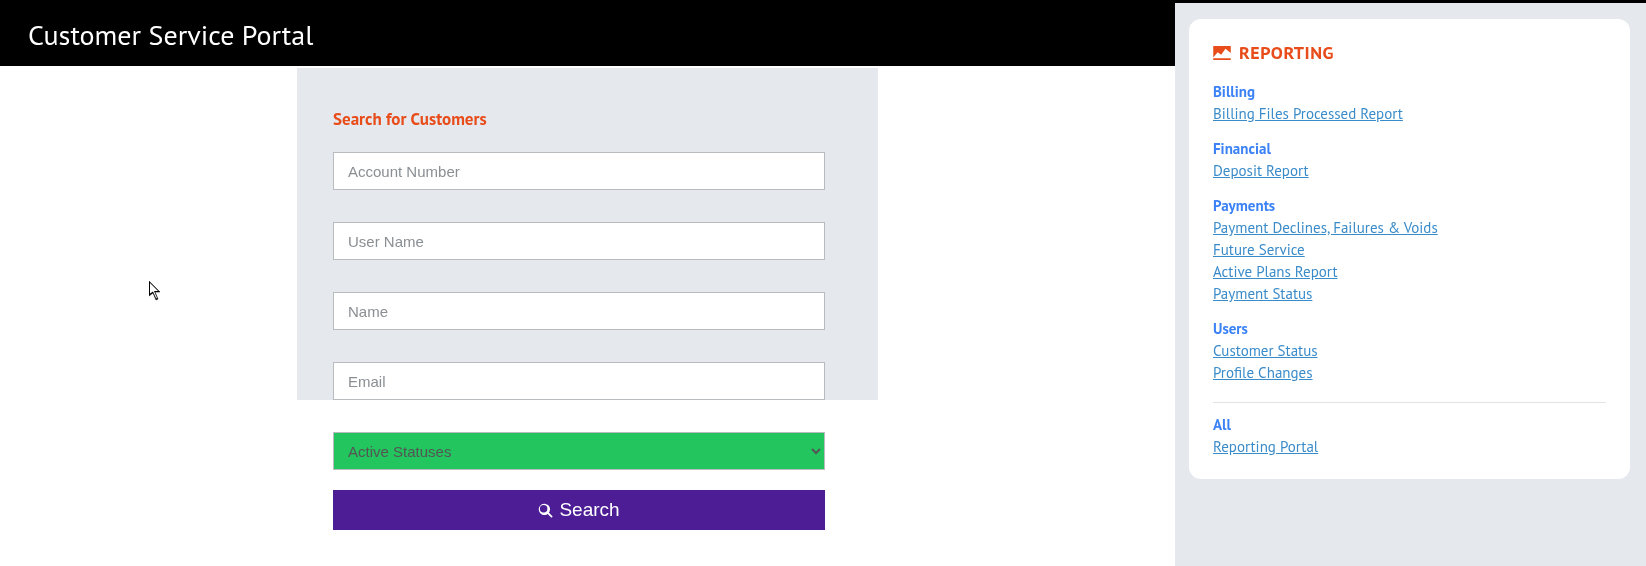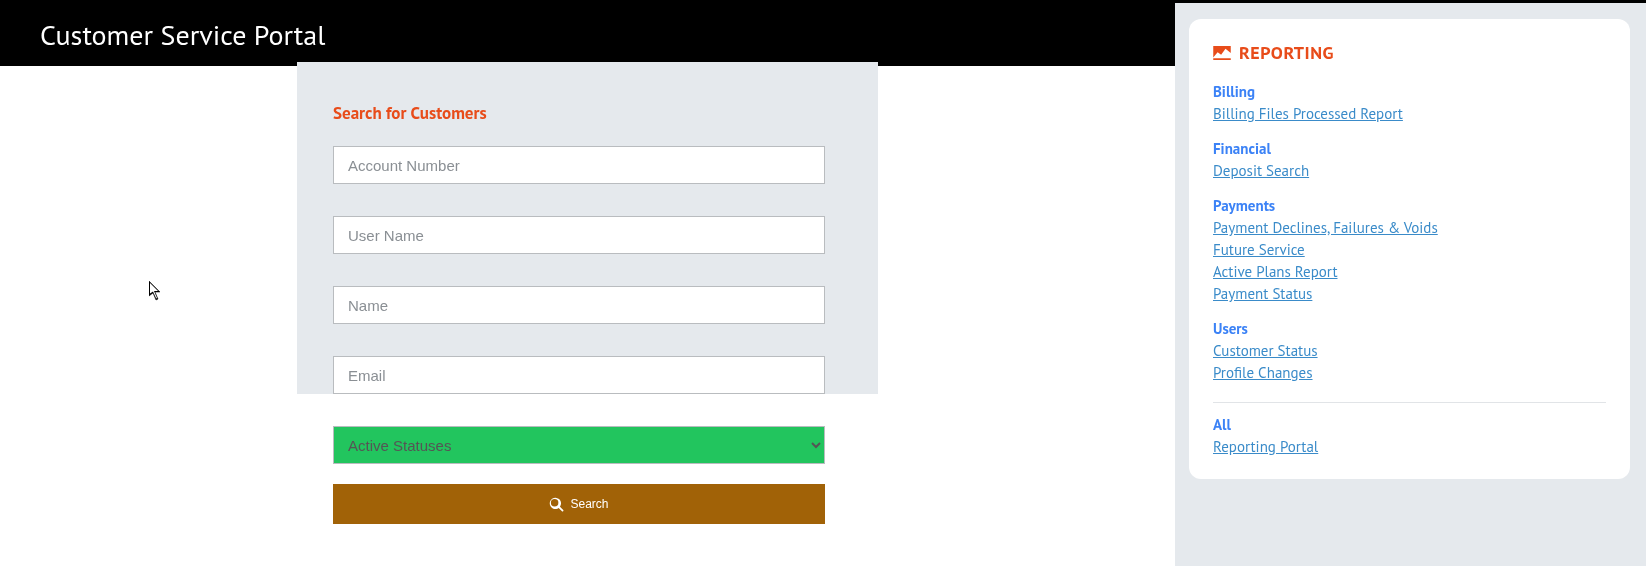--- a/index.html
+++ b/index.html
@@ -16,33 +16,33 @@
     background: #000;
     width: 100%;
   }
   .header {
     background: #000000;
     color: #ffffff;
     height: 63px;
     width: 1175px;
     display: flex;
     align-items: center;
-    padding-left: 40px;
+    padding-left: 28px;
     font-size: 28px;
     font-weight: 400;
   }
   .main-area {
     position: absolute;
     top: 3px;
     left: 0;
     width: 1175px;
   }
   .search-card {
     position: absolute;
-    top: 62px;
+    top: 68px;
     left: 297px;
     width: 581px;
     height: 332px;
     background: #e5e9ed;
     padding: 40px 53px 36px 36px;
   }
   .search-title {
     color: #e84c1a;
     font-weight: 700;
     font-size: 17px;
@@ -67,24 +67,24 @@
     background: #22c55e;
     padding: 0 10px;
     font-size: 15px;
     color: #555;
     margin-bottom: 20px;
     outline: none;
   }
   .search-btn {
     width: 100%;
     height: 40px;
-    background: #a16207;
+    background: #4c1d95;
     color: #ffffff;
     border: none;
-    font-size: 12px;
+    font-size: 19px;
     cursor: pointer;
     display: flex;
     align-items: center;
     justify-content: center;
     gap: 6px;
   }
   .search-icon-svg { width: 15px; height: 15px; fill: #fff; }
   .right-col {
     position: absolute;
     top: 3px;
@@ -183,21 +183,21 @@
       <svg class="chart-icon-svg" viewBox="0 0 20 16">
         <path d="M0 14h20v2H0z M0 0v13l5-6 4 3 5-7 6 5V0z"></path>
       </svg>
       <span>REPORTING</span>
     </div>
 
     <div class="report-group-title first">Billing</div>
     <a class="report-link">Billing Files Processed Report</a>
 
     <div class="report-group-title">Financial</div>
-    <a class="report-link">Deposit Search</a>
+    <a class="report-link">Deposit Report</a>
 
     <div class="report-group-title">Payments</div>
     <a class="report-link">Payment Declines, Failures &amp; Voids</a>
     <a class="report-link">Future Service</a>
     <a class="report-link">Active Plans Report</a>
     <a class="report-link">Payment Status</a>
 
     <div class="report-group-title">Users</div>
     <a class="report-link">Customer Status</a>
     <a class="report-link">Profile Changes</a>

